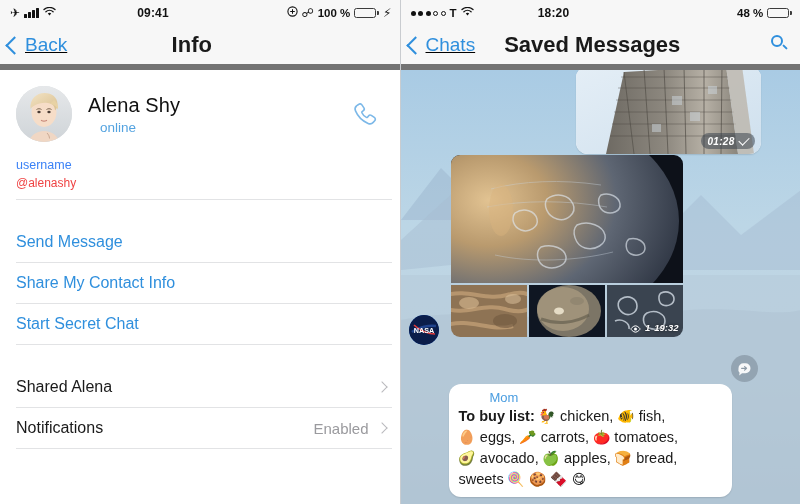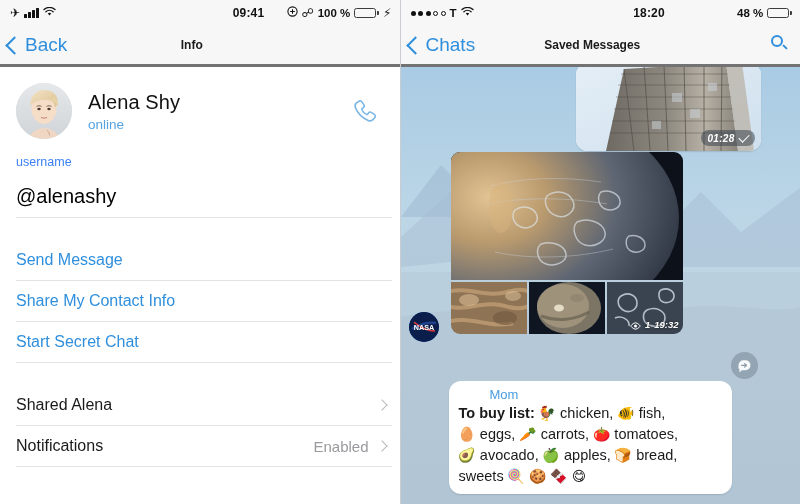--- a/index.html
+++ b/index.html
@@ -10,67 +10,67 @@
   }
   .screens{display:flex;width:800px;height:504px;}
   .pane{position:relative;overflow:hidden;}
   .pane-left{width:400px;height:504px;background:#fff;border-right:1px solid #c9ccd0;}
   .pane-right{width:400px;height:504px;background:#b9cfe0;}
 
   
   .statusbar{height:26px;display:flex;align-items:center;
     font-size:12px;font-weight:bold;color:#111;background:#f7f7f7;}
   .sb-left{display:flex;align-items:center;gap:4px;padding-left:10px;flex:1;}
-  .sb-center{flex:1;text-align:right;letter-spacing:.2px;}
+  .sb-center{flex:1;text-align:left;letter-spacing:.2px;}
   .sb-right{display:flex;align-items:center;gap:4px;padding-right:8px;flex:1;justify-content:flex-end;}
   .bars{display:flex;align-items:flex-end;gap:1.5px;height:10px;}
   .bars i{display:block;width:2.5px;background:#111;border-radius:.5px;}
   .bars i:nth-child(1){height:4px;}
   .bars i:nth-child(2){height:6px;}
   .bars i:nth-child(3){height:8px;}
   .bars i:nth-child(4){height:10px;}
   .dots{display:flex;align-items:center;gap:2.5px;}
   .dots i{display:block;width:5px;height:5px;border-radius:50%;background:#111;}
   .dots i.empty{background:transparent;border:1px solid #111;width:3px;height:3px;}
   .batt{display:flex;align-items:center;}
   .batt .shell{width:22px;height:10px;border:1.2px solid #3c3c3c;border-radius:2.5px;padding:1px;box-sizing:border-box;}
   .batt .fill{height:100%;border-radius:1px;}
   .batt .nub{width:1.8px;height:4px;background:#3c3c3c;border-radius:0 1px 1px 0;margin-left:1px;}
   .pct{font-size:11.5px;font-weight:bold;}
   .glyph{font-size:12px;line-height:1;color:#111;}
 
   
-  .navbar{height:38px;background:#f7f7f7;border-bottom:3px solid #737373;
-    display:flex;align-items:center;position:relative;}
+  .navbar{height:38px;background:#f7f7f7;border-bottom:6px solid #737373;
+    display:flex;align-items:center;position:relative;text-decoration:underline;}
   .nav-back{display:flex;align-items:center;gap:3px;padding-left:8px;
     color:#2f8fdd;font-size:19px;cursor:pointer;z-index:2;}
   .chev-l{width:11px;height:11px;border-left:2.6px solid #2f8fdd;border-bottom:2.6px solid #2f8fdd;
     transform:rotate(45deg);display:inline-block;margin-right:1px;}
   .nav-title{position:absolute;left:0;right:16px;text-align:center;
-    font-size:12px;font-weight:bold;color:#1a1a1a;}
+    font-size:22px;font-weight:bold;color:#1a1a1a;}
   .nav-right{margin-left:auto;padding-right:12px;z-index:2;}
   .search-icon{width:17px;height:17px;position:relative;display:inline-block;cursor:pointer;}
   .search-icon::before{content:"";position:absolute;left:0;top:0;width:12px;height:12px;
     border:2px solid #2f8fdd;border-radius:50%;box-sizing:border-box;}
   .search-icon::after{content:"";position:absolute;left:11px;top:11px;width:6px;height:2px;
     background:#2f8fdd;transform:rotate(45deg);border-radius:1px;}
 
   
   .profile{display:flex;align-items:center;padding:16px 14px 10px 16px;}
   .avatar{width:56px;height:56px;border-radius:50%;flex:none;overflow:hidden;
     background:#d9dde0;position:relative;}
   .avatar svg{display:block;width:100%;height:100%;}
   .pinfo{margin-left:16px;flex:1;}
   .pname{font-size:20px;color:#111;font-weight:normal;letter-spacing:.1px;}
-  .pstatus{font-size:13.5px;color:#54a3e0;margin-top:3px;}
+  .pstatus{font-size:13.5px;color:#54a3e0;margin-top:3px;margin-left:12px;}
   .call-icon{width:30px;height:30px;flex:none;margin-right:6px;cursor:pointer;}
 
   .field{padding:6px 16px 9px 16px;}
   .field-label{font-size:12.5px;color:#3b82f6;}
-  .field-value{font-size:20px;color:#000000;margin-top:16px;}
+  .field-value{font-size:12px;color:#ef4444;margin-top:4px;}
   .divider{height:1px;background:#e2e3e5;margin-left:16px;margin-right:8px;}
   .gap{height:22px;}
   .row{display:flex;align-items:center;padding:11px 10px 11px 16px;cursor:pointer;}
   .row-label{font-size:16px;color:#2f8fdd;flex:1;}
   .row-label.dark{color:#1a1a1a;}
   .row-value{font-size:15px;color:#9a9a9e;margin-right:9px;}
   .chev-r{width:7px;height:7px;border-right:1.8px solid #b9b9bd;border-top:1.8px solid #b9b9bd;
     transform:rotate(45deg);display:inline-block;margin-right:4px;}
 
   

